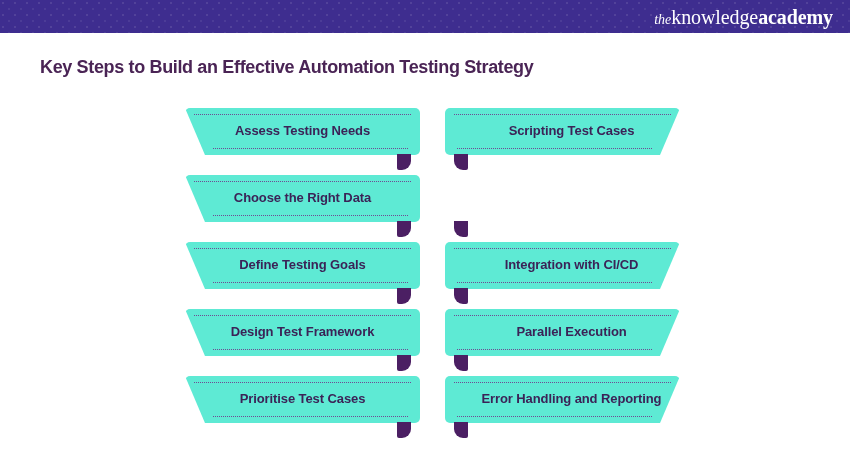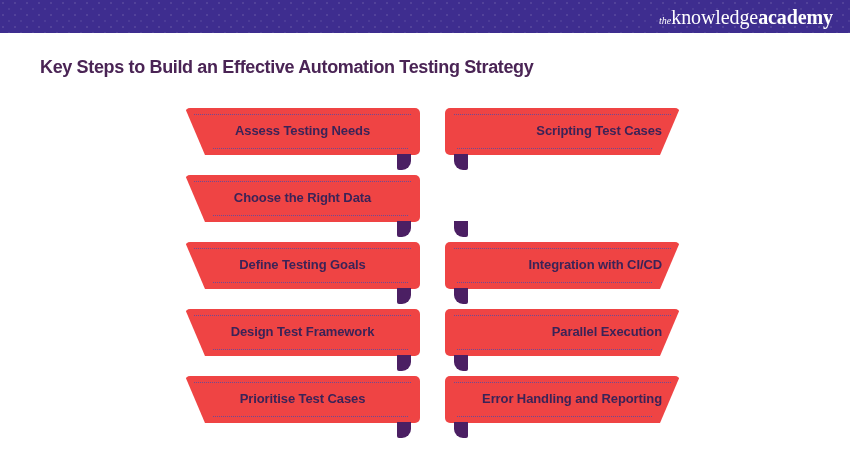--- a/index.html
+++ b/index.html
@@ -37,21 +37,21 @@
     transform: translateY(-50%);
     color: #ffffff;
     font-family: "Liberation Serif", serif;
     font-size: 20px;
     line-height: 1;
     white-space: nowrap;
     letter-spacing: -0.1px;
   }
   .brand .b-the {
     font-style: italic;
-    font-size: 10px;
+    font-size: 14px;
     letter-spacing: 0;
   }
   .brand .b-knowledge { font-weight: 400; }
   .brand .b-academy { font-weight: 700; }
 
   
   .page-title {
     position: absolute;
     left: 40px;
     top: 57px;
@@ -87,21 +87,21 @@
     height: 61px;
     margin-bottom: 6px;
   }
 
   
   .ribbon {
     position: absolute;
     left: 0; top: 0;
     width: 100%;
     height: 47px;
-    background: #ef4444;
+    background: #5eead4;
     border-radius: 5px;
     display: flex;
     align-items: center;
     overflow: hidden;
   }
 
   
   .steps-column.left .ribbon {
     clip-path: polygon(0% 0%, 100% 0%, 100% 100%, 8.5% 100%);
   }
@@ -130,21 +130,21 @@
     z-index: 2;
     width: 100%;
     padding: 0 18px;
     color: #3b2357;
     font-size: 13px;
     font-weight: 700;
     line-height: 1.25;
     letter-spacing: -0.1px;
   }
   .steps-column.left  .step-label { text-align: center; }
-  .steps-column.right .step-label { text-align: right; padding-left: 36px; }
+  .steps-column.right .step-label { text-align: center; padding-left: 36px; }
 
   
   .tail {
     position: absolute;
     top: 46px;
     width: 14px;
     height: 16px;
     background: #4b1f63;
     z-index: 1;
   }

